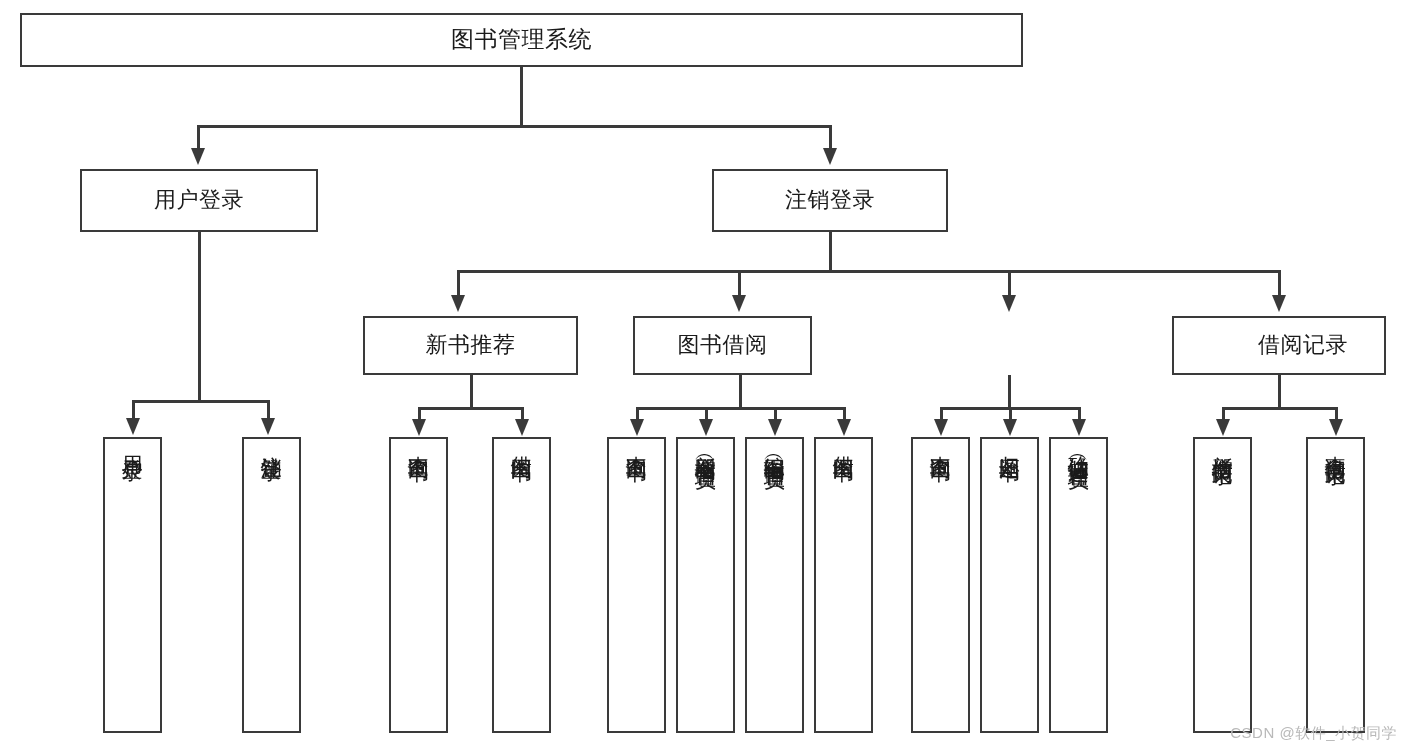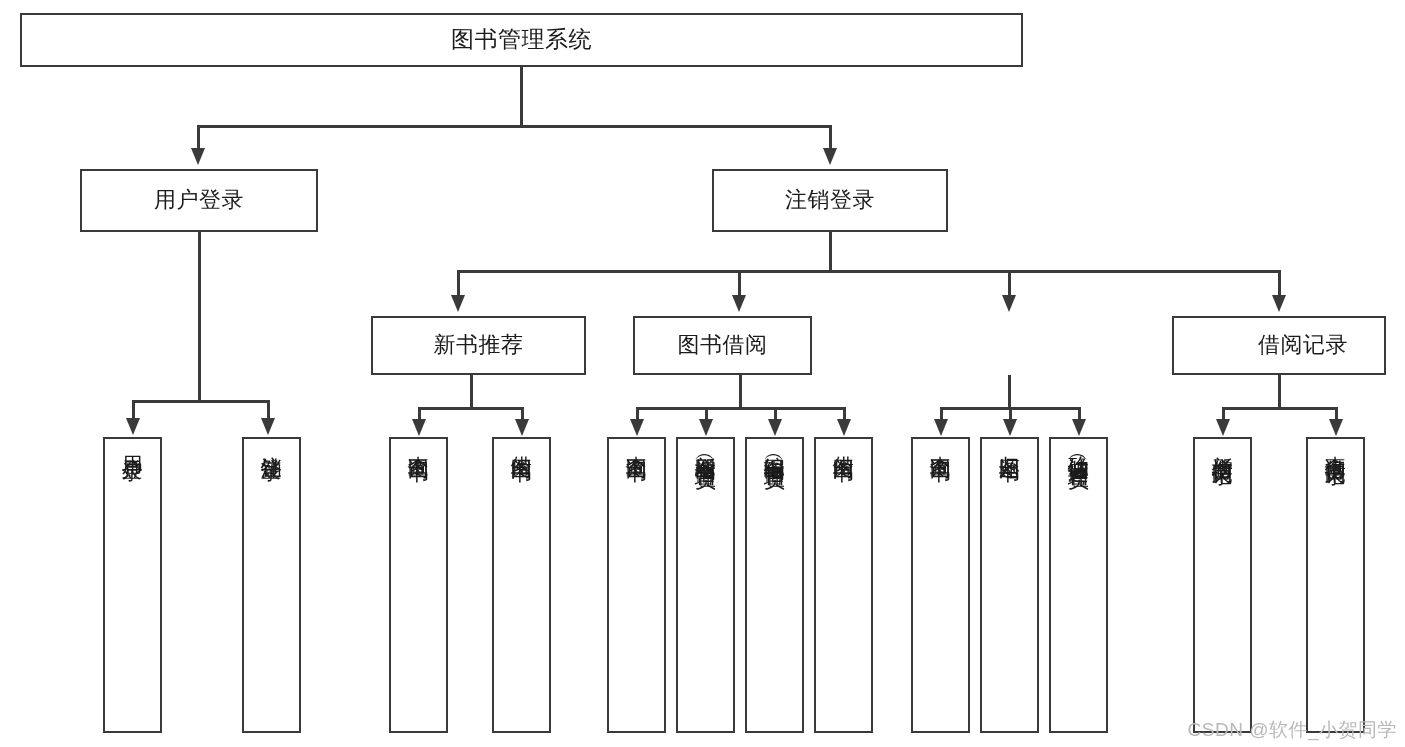--- a/index.html
+++ b/index.html
@@ -67,21 +67,21 @@
     width: 0;
     height: 0;
     border-left: 7.5px solid transparent;
     border-right: 7.5px solid transparent;
     border-top: 17px solid #3a3a3a;
   }
   .watermark {
     position: absolute;
     right: 8px;
     bottom: 4px;
-    font-size: 19px;
+    font-size: 15px;
     color: #b9b9b9;
     white-space: nowrap;
     letter-spacing: 0.5px;
   }
 </style>
 </head>
 <body>
 
 <div id="canvas">
 
@@ -115,21 +115,21 @@
   <div class="hline" style="left:457px; top:270px; width:821px;"></div>
   <div class="vline" style="left:457px; top:270px; height:27px;"></div>
   <div class="arrow" style="left:451px; top:295px;"></div>
   <div class="vline" style="left:738px; top:270px; height:27px;"></div>
   <div class="arrow" style="left:732px; top:295px;"></div>
   <div class="vline" style="left:1008px; top:270px; height:27px;"></div>
   <div class="arrow" style="left:1002px; top:295px;"></div>
   <div class="vline" style="left:1278px; top:270px; height:27px;"></div>
   <div class="arrow" style="left:1272px; top:295px;"></div>
 
-  <div class="node horiz" style="left:363px; top:316px; width:215px; height:59px;margin-left:8px;">
+  <div class="node horiz" style="left:363px; top:316px; width:215px; height:59px;">
     <span class="label">新书推荐</span>
   </div>
 
   <div class="node horiz" style="left:633px; top:316px; width:179px; height:59px;">
     <span class="label">图书借阅</span>
   </div>
 
 
   <div class="node horiz" style="left:1172px; top:316px; width:214px; height:59px;padding-left:48px;">
     <span class="label">借阅记录</span>

